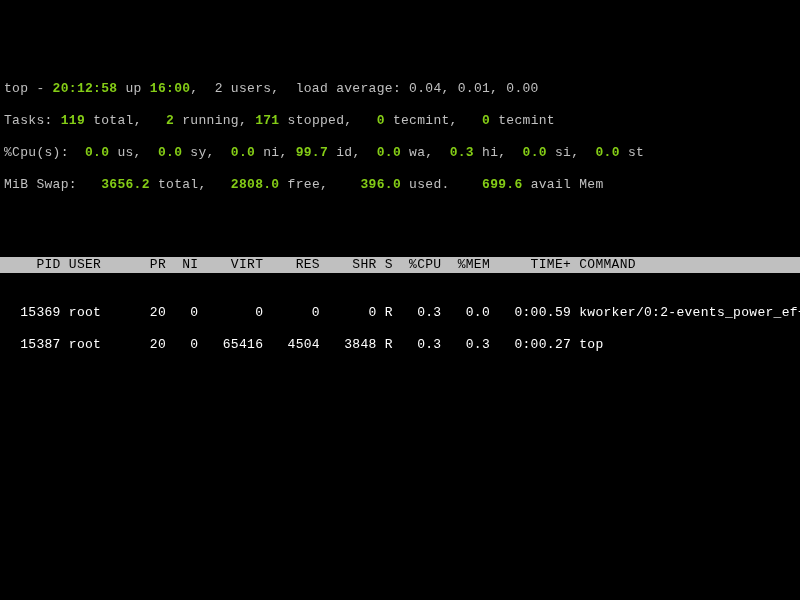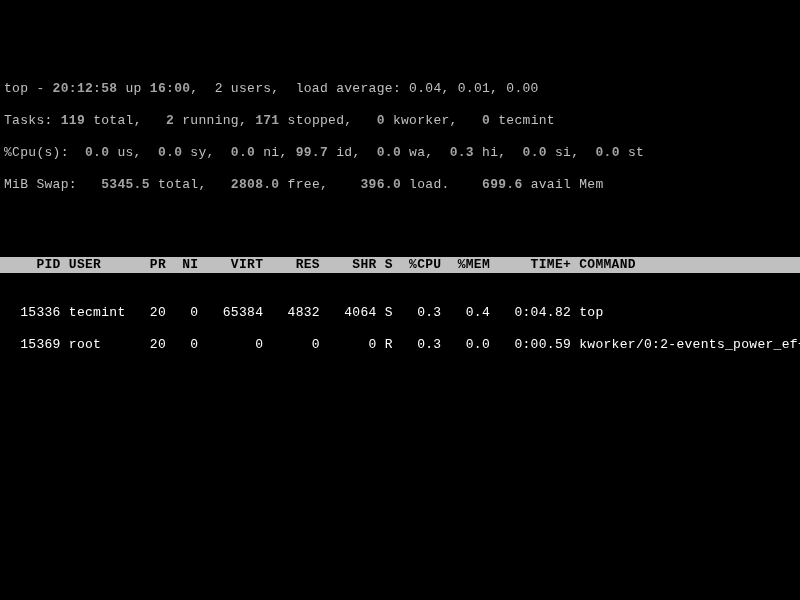--- a/index.html
+++ b/index.html
@@ -9,42 +9,42 @@
       font-family: "Courier New", monospace;
       font-size: 13px;
       line-height: 16px;
       width: 800px;
       height: 600px;
       overflow: hidden;
       white-space: pre;
       letter-spacing: 0.3px;
     }
     .summary { padding: 1px 4px 0 4px; }
-    .bold { color: #a3a3a3; font-weight: bold; }
+    .bold { color: #84cc16; font-weight: bold; }
     .header-row {
       background: #c0c0c0;
       color: #000;
-      font-weight: bold;
+      font-weight: normal;
       padding: 0 4px;
     }
     .proc-rows { padding: 0 4px; }
     .proc-row { color: #fff; }
   </style>
 </head>
 <body>
 
 
 
 <div class="summary">
 <div><span>top - </span><span class="bold">20:12:58</span><span> up </span><span class="bold">16:00</span><span>,  2 users,  load average: 0.04, 0.01, 0.00</span></div>
-<div><span>Tasks:</span><span class="bold"> 119 </span><span>total,   </span><span class="bold">2 </span><span>running, </span><span class="bold">171 </span><span>stopped,   </span><span class="bold">0 </span><span>kworker,   </span><span class="bold">0 </span><span>tecmint</span></div>
+<div><span>Tasks:</span><span class="bold"> 119 </span><span>total,   </span><span class="bold">2 </span><span>running, </span><span class="bold">171 </span><span>stopped,   </span><span class="bold">0 </span><span>tecmint,   </span><span class="bold">0 </span><span>tecmint</span></div>
 <div><span>%Cpu(s):  </span><span class="bold">0.0 </span><span>us,  </span><span class="bold">0.0 </span><span>sy,  </span><span class="bold">0.0 </span><span>ni, </span><span class="bold">99.7 </span><span>id,  </span><span class="bold">0.0 </span><span>wa,  </span><span class="bold">0.3 </span><span>hi,  </span><span class="bold">0.0 </span><span>si,  </span><span class="bold">0.0 </span><span>st</span></div>
-<div><span>MiB Swap:   </span><span class="bold">5345.5 </span><span>total,   </span><span class="bold">2808.0 </span><span>free,    </span><span class="bold">396.0 </span><span>load.    </span><span class="bold">699.6 </span><span>avail Mem</span></div>
+<div><span>MiB Swap:   </span><span class="bold">3656.2 </span><span>total,   </span><span class="bold">2808.0 </span><span>free,    </span><span class="bold">396.0 </span><span>used.    </span><span class="bold">699.6 </span><span>avail Mem</span></div>
 <div> </div>
 </div>
 <div class="header-row">    PID USER      PR  NI    VIRT    RES    SHR S  %CPU  %MEM     TIME+ COMMAND                 </div>
 <div class="proc-rows">
-<div class="proc-row">  15336 tecmint   20   0   65384   4832   4064 S   0.3   0.4   0:04.82 top</div>
 <div class="proc-row">  15369 root      20   0       0      0      0 R   0.3   0.0   0:00.59 kworker/0:2-events_power_ef+</div>
+<div class="proc-row">  15387 root      20   0   65416   4504   3848 R   0.3   0.3   0:00.27 top</div>
 </div>
 
 
 
 
 </body></html>

